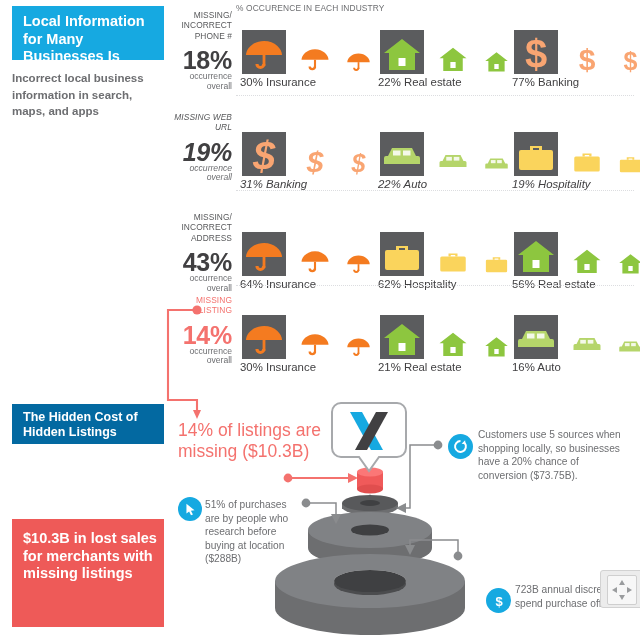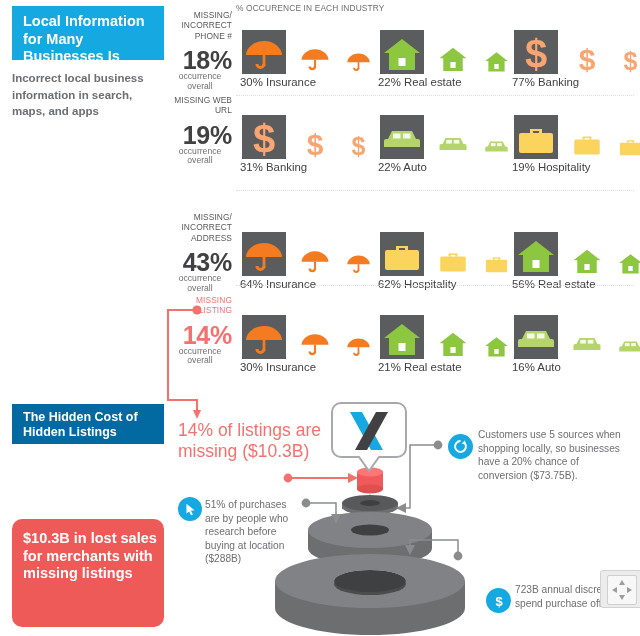--- a/index.html
+++ b/index.html
@@ -18,21 +18,21 @@
     position: absolute;
     color: #fff;
     font-weight: bold;
     line-height: 1.22;
   }
   #box-blue-1 { left: 12px; top: 6px; width: 152px; height: 54px;
     background: #16A9E1; padding: 7px 0 0 11px; font-size: 14.5px; }
   #box-blue-2 { left: 12px; top: 404px; width: 152px; height: 40px;
     background: #0369a1; padding: 6px 0 0 11px; font-size: 12.5px; }
   #box-red-1 { left: 12px; top: 519px; width: 152px; height: 108px;
-    background: #EE5A58; padding: 11px 0 0 11px; font-size: 14.5px; border-radius: 10px; }
+    background: #EE5A58; padding: 11px 0 0 11px; font-size: 14.5px; }
 
   #subtitle {
     position: absolute; left: 12px; top: 70px; width: 152px;
     font-size: 11.5px; line-height: 1.45; color: #6d6e71; font-weight: bold;
   }
 
   
   #axis-caption {
     position: absolute; left: 236px; top: 3px;
     font-size: 8.4px; letter-spacing: .015em; color: #6d6e71;
@@ -46,21 +46,21 @@
     text-align: right; color: #58595b;
   }
   .rl-kind {
     font-size: 8.4px; line-height: 1.22; letter-spacing: .01em;
     text-transform: uppercase; font-weight: normal;
   }
   .rl-pct {
     font-size: 25px; font-weight: bold; line-height: .96;
     letter-spacing: -.01em; margin-top: 7px; color: #414042;
   }
-  .rl-sub { font-size: 8.6px; line-height: 1.16; color: #6d6e71; text-align: center; }
+  .rl-sub { font-size: 8.6px; line-height: 1.16; color: #6d6e71; }
 
   .row.missing .rl-kind,
   .row.missing .rl-pct { color: #F4726E; }
 
   
   .groups { position: absolute; left: 72px; top: 8px; width: 400px; }
   .group { position: absolute; top: 0; }
   .g0 { left: 0; }
   .g1 { left: 138px; }
   .g2 { left: 272px; }
@@ -227,21 +227,21 @@
                   <svg viewBox="0 0 40 40">
                     <text x="20" y="34" text-anchor="middle" font-family="Liberation Sans, sans-serif" font-size="40" font-weight="bold" fill="#F9A572">$</text>
                   </svg>
                 </span>
               </div>
             </div>
             <div class="g-label">77% Banking</div>
           </div>
         </div>
       </div>
-      <div class="row" style="top: 95px;">
+      <div class="row" style="top: 112px; font-style: italic;">
         <div class="row-label">
           <div class="rl-kind">MISSING WEB URL</div>
           <div class="rl-pct">19%</div>
           <div class="rl-sub">occurrence</div>
           <div class="rl-sub">overall</div>
         </div>
         <div class="groups">
           <div class="group g0">
             <div class="icons">
               <div class="icon-slot s0">

